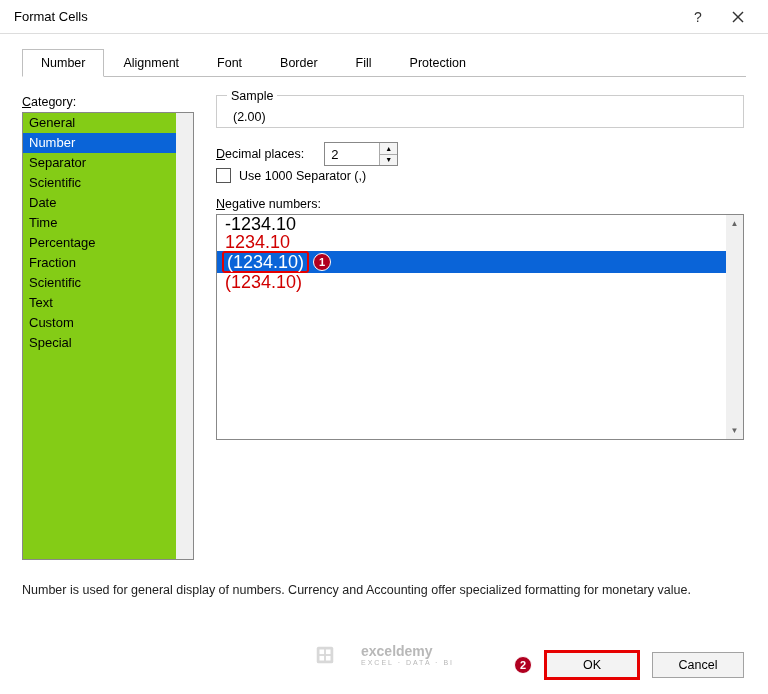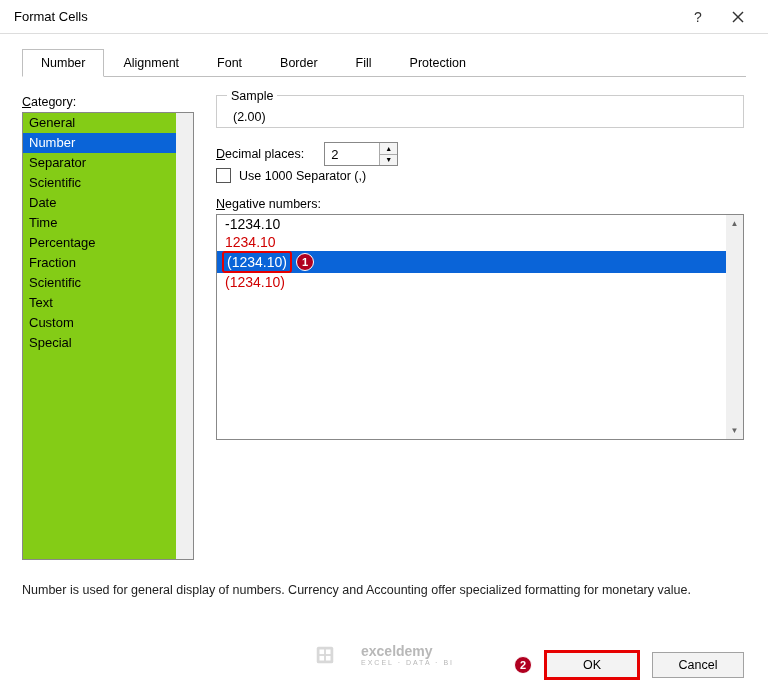--- a/index.html
+++ b/index.html
@@ -125,21 +125,21 @@
     position: absolute; right: 0; top: 0; bottom: 0; width: 17px;
     background: #f0f0f0;
   }
   .neg-list .scroll-arrow {
     position:absolute; right:0; width:17px; height:17px;
     display:flex; align-items:center; justify-content:center;
     font-size:8px; color:#666;
   }
   .neg-list .nitem {
     padding: 0 8px;
-    font-size: 14px;
+    font-size: 18px;
     line-height: 18px;
   }
   .nitem.red { color: #d00000; }
   .nitem.boxed {
     display: inline-block;
     border: 2px solid #e60000;
     border-radius: 3px;
     padding: 0 3px;
     margin-left: 5px;
   }

